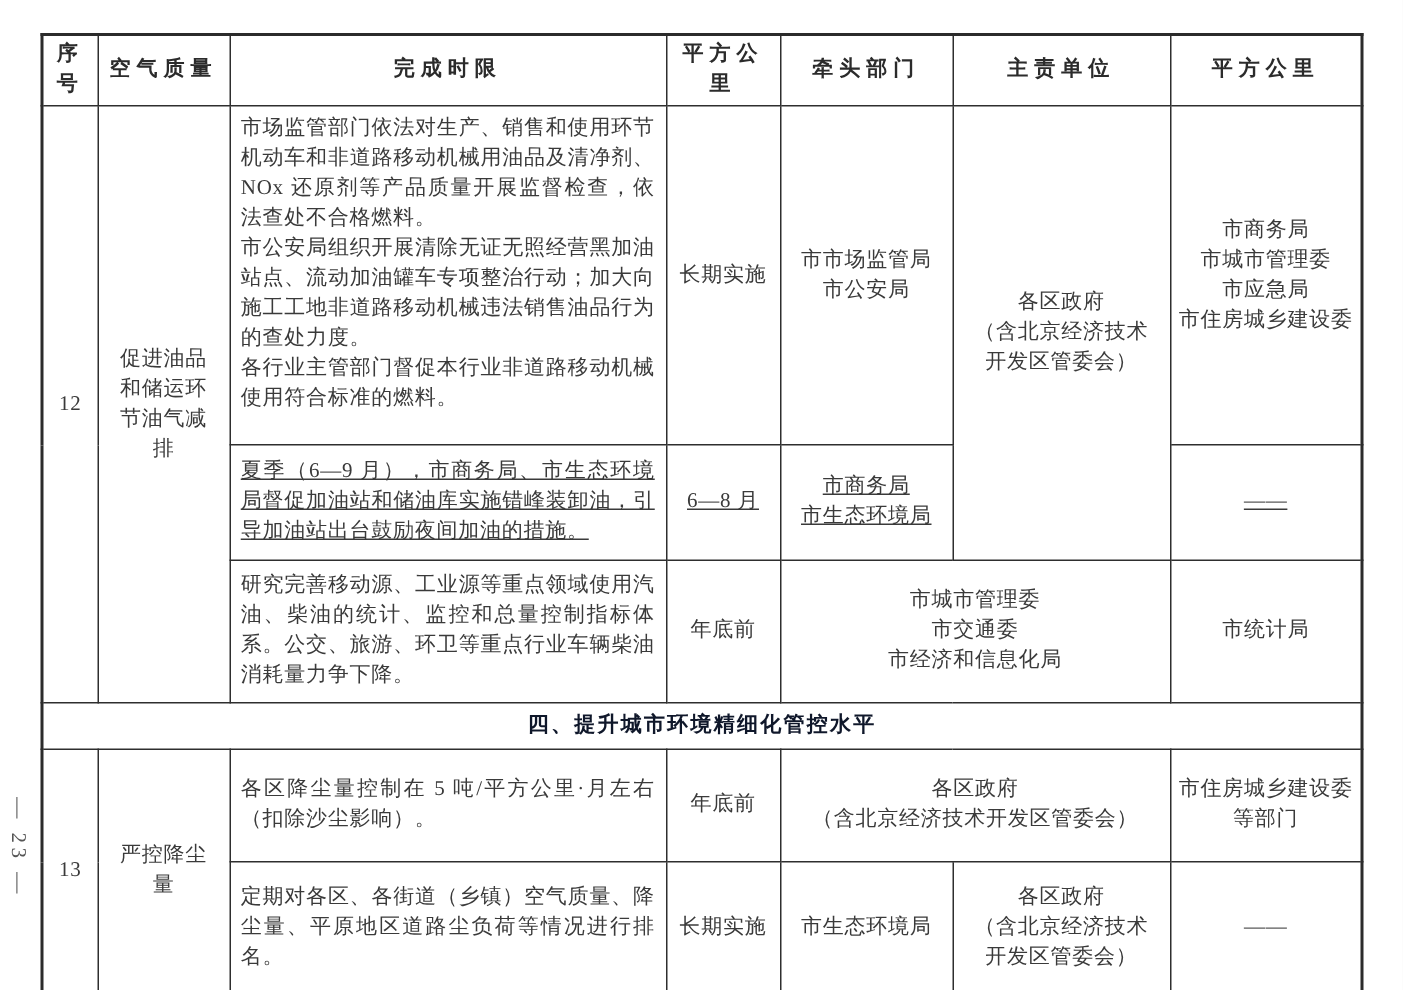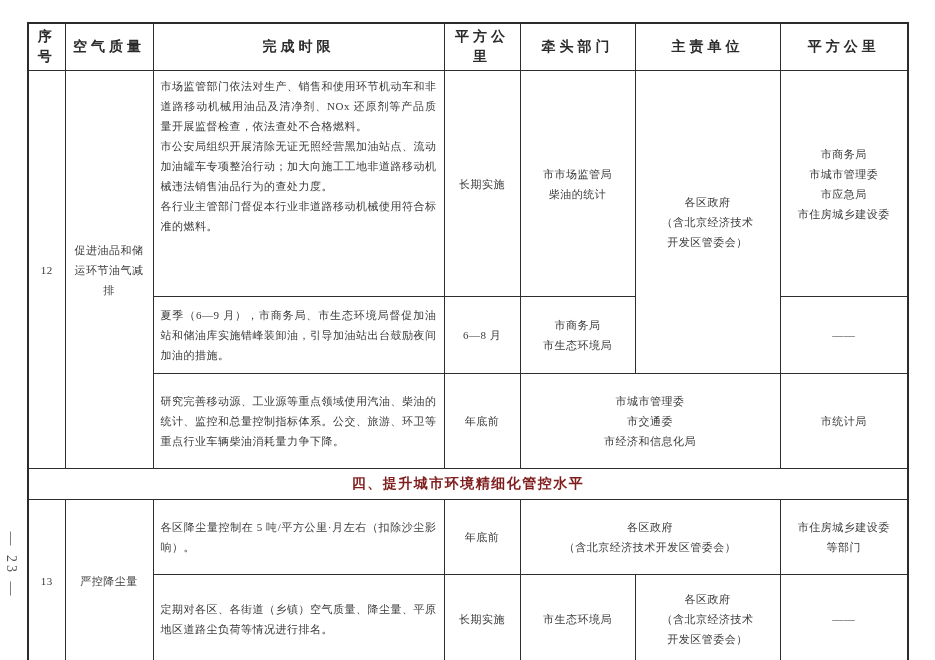--- a/index.html
+++ b/index.html
@@ -30,21 +30,21 @@
   table.doc-table {
     position: absolute;
     left: 27px; top: 22px;
     width: 880px;
     border-collapse: collapse;
     table-layout: fixed;
     border: 2.5px solid #2b2b2b;
   }
   .doc-table th, .doc-table td {
     border: 1.6px solid #2e2e2e;
-    font-size: 11px;
+    font-size: 14px;
     vertical-align: middle;
     text-align: center;
     padding: 3px 4px;
     line-height: 20px;
     letter-spacing: 0.5px;
   }
   .doc-table th {
     height: 35px;
     font-weight: bold;
     color: #2b2b2b;
@@ -53,28 +53,28 @@
   }
   .doc-table td.measure {
     text-align: justify;
     text-justify: inter-character;
     padding: 5px 7px;
     white-space: pre-line;
   }
   .doc-table td.measure.top { vertical-align: top; }
   .doc-table td.pre { white-space: pre-line; margin-top: 20px; }
   .row-m1 { height: 226px; }
-  .row-m2 { height: 77px; }
+  .row-m2 { height: 77px; text-decoration: underline; }
   .row-m3 { height: 95px; }
   .row-section { height: 31px; }
   .row-13m1 { height: 75px; }
   .row-13m2 { height: 89px; }
   .doc-table td.section-cell {
     font-weight: bold;
-    color: #7f1d1d;
+    color: #0f172a;
     letter-spacing: 1.5px;
     font-size: 14px;
   }
   .doc-table td.task-cell { padding: 17px 8px; }
 </style>
 </head>
 <body>
 
 <div class="page">
 
@@ -103,21 +103,21 @@
     </tr>
 
     <tr class="row-m1">
       <td rowspan="3">12</td>
       <td rowspan="3" class="task-cell">促进油品和储运环节油气减排</td>
       <td class="measure top">市场监管部门依法对生产、销售和使用环节机动车和非道路移动机械用油品及清净剂、NOx 还原剂等产品质量开展监督检查，依法查处不合格燃料。
 市公安局组织开展清除无证无照经营黑加油站点、流动加油罐车专项整治行动；加大向施工工地非道路移动机械违法销售油品行为的查处力度。
 各行业主管部门督促本行业非道路移动机械使用符合标准的燃料。</td>
       <td>长期实施</td>
       <td class="pre">市市场监管局
-柴油的统计</td>
+市公安局</td>
       <td rowspan="2" class="pre">各区政府
 （含北京经济技术
 开发区管委会）</td>
       <td class="pre">市商务局
 市城市管理委
 市应急局
 市住房城乡建设委</td>
     </tr>
 
     <tr class="row-m2">

